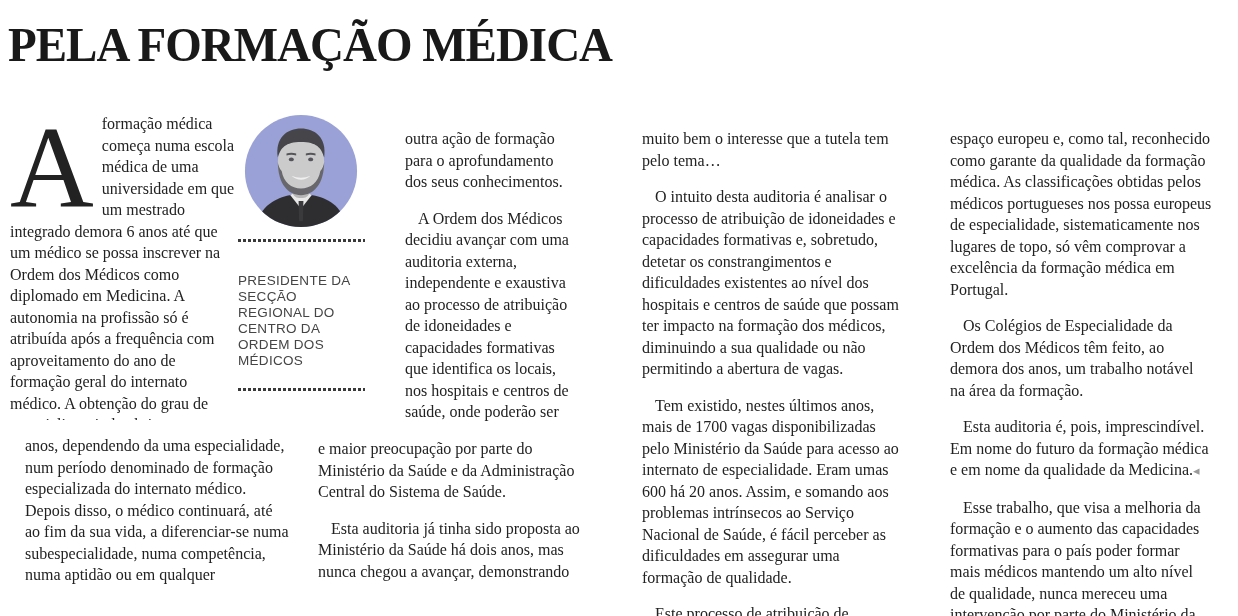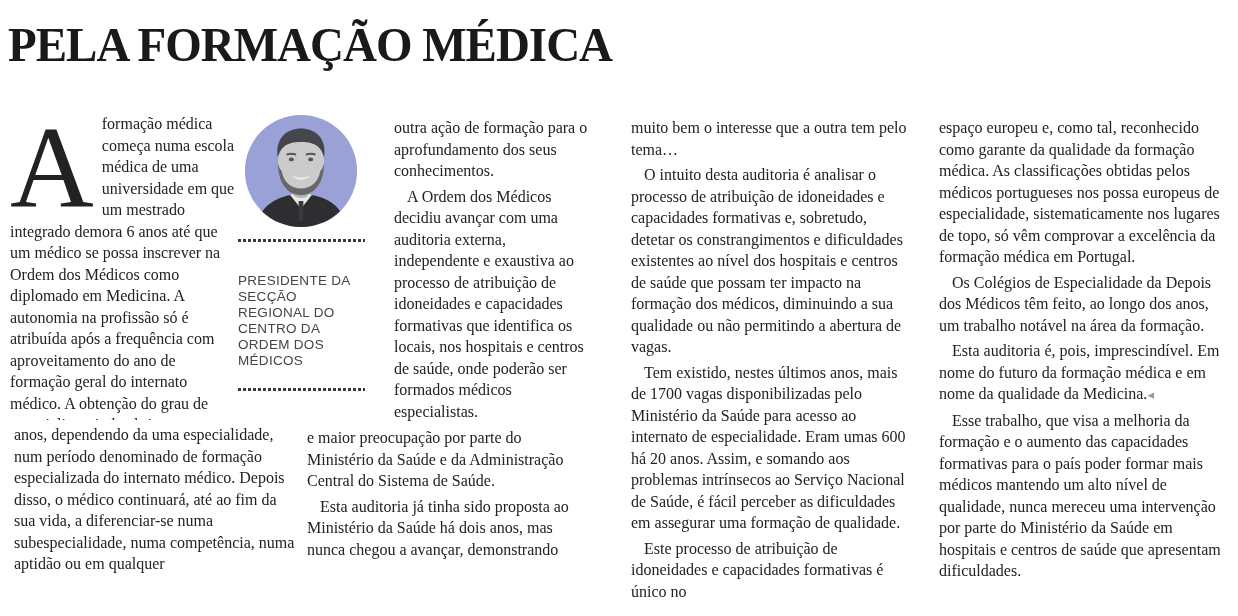--- a/index.html
+++ b/index.html
@@ -31,21 +31,21 @@
     transform:scaleY(1.04);
     transform-origin:left top;
   }
   .textcol{
     position:absolute;
     font-size:16px;
     line-height:21.5px;
     color:var(--body);
     text-align:left;
   }
-  .textcol p{margin:4px;}
+  .textcol p{margin:15px;}
   .textcol p.indent{text-indent:13px;}
   .clip{overflow:hidden;}
   .dropcap{
     float:left;
     font-family:"Liberation Serif", serif;
     font-weight:400;
     font-size:116px;
     line-height:98px;
     padding-top:6px;
     margin-right:8px;
@@ -136,26 +136,26 @@
     <p class="indent">A Ordem dos Médicos decidiu avançar com uma auditoria externa, independente e exaustiva ao processo de atribuição de idoneidades e capacidades formativas que identifica os locais, nos hospitais e centros de saúde, onde poderão ser formados médicos especialistas.</p>
     <p class="indent">Esta é uma medida de uma enorme importância numa área que necessita de transparência</p>
   </div>
 
   <div class="textcol" style="left:303px;top:423px;width:292px;height:130px">
     <p>e maior preocupação por parte do Ministério da Saúde e da Administração Central do Sistema de Saúde.</p>
     <p class="indent">Esta auditoria já tinha sido proposta ao Ministério da Saúde há dois anos, mas nunca chegou a avançar, demonstrando</p>
   </div>
 
   <div class="textcol" style="left:627px;top:113px;width:288px;height:452px">
-    <p>muito bem o interesse que a outra tem pelo tema…</p>
+    <p>muito bem o interesse que a tutela tem pelo tema…</p>
     <p class="indent">O intuito desta auditoria é analisar o processo de atribuição de idoneidades e capacidades formativas e, sobretudo, detetar os constrangimentos e dificuldades existentes ao nível dos hospitais e centros de saúde que possam ter impacto na formação dos médicos, diminuindo a sua qualidade ou não permitindo a abertura de vagas.</p>
     <p class="indent">Tem existido, nestes últimos anos, mais de 1700 vagas disponibilizadas pelo Ministério da Saúde para acesso ao internato de especialidade. Eram umas 600 há 20 anos. Assim, e somando aos problemas intrínsecos ao Serviço Nacional de Saúde, é fácil perceber as dificuldades em assegurar uma formação de qualidade.</p>
     <p class="indent">Este processo de atribuição de idoneidades e capacidades formativas é único no</p>
   </div>
 
   <div class="textcol" style="left:935px;top:113px;width:292px;height:436px">
     <p>espaço europeu e, como tal, reconhecido como garante da qualidade da formação médica. As classificações obtidas pelos médicos portugueses nos possa europeus de especialidade, sistematicamente nos lugares de topo, só vêm comprovar a excelência da formação médica em Portugal.</p>
-    <p class="indent">Os Colégios de Especialidade da Depois dos Médicos têm feito, ao longo dos anos, um trabalho notável na área da formação.</p>
+    <p class="indent">Os Colégios de Especialidade da Ordem dos Médicos têm feito, ao demora dos anos, um trabalho notável na área da formação.</p>
     <p class="indent"><span>Esta auditoria é, pois, imprescindível. Em nome do futuro da formação médica e em nome da qualidade da Medicina.</span><span class="endmark">◂</span></p>
     <p class="indent">Esse trabalho, que visa a melhoria da formação e o aumento das capacidades formativas para o país poder formar mais médicos mantendo um alto nível de qualidade, nunca mereceu uma intervenção por parte do Ministério da Saúde em hospitais e centros de saúde que apresentam dificuldades.</p>
   </div>
 
 </div>
 
 </body></html>

